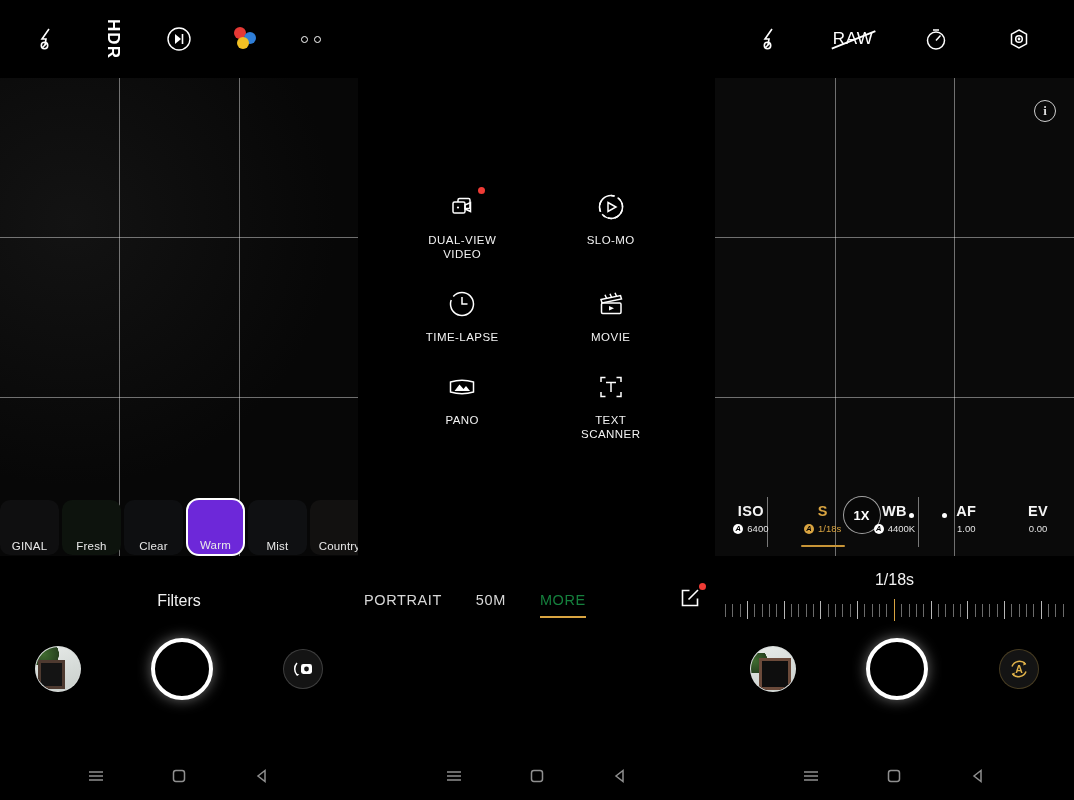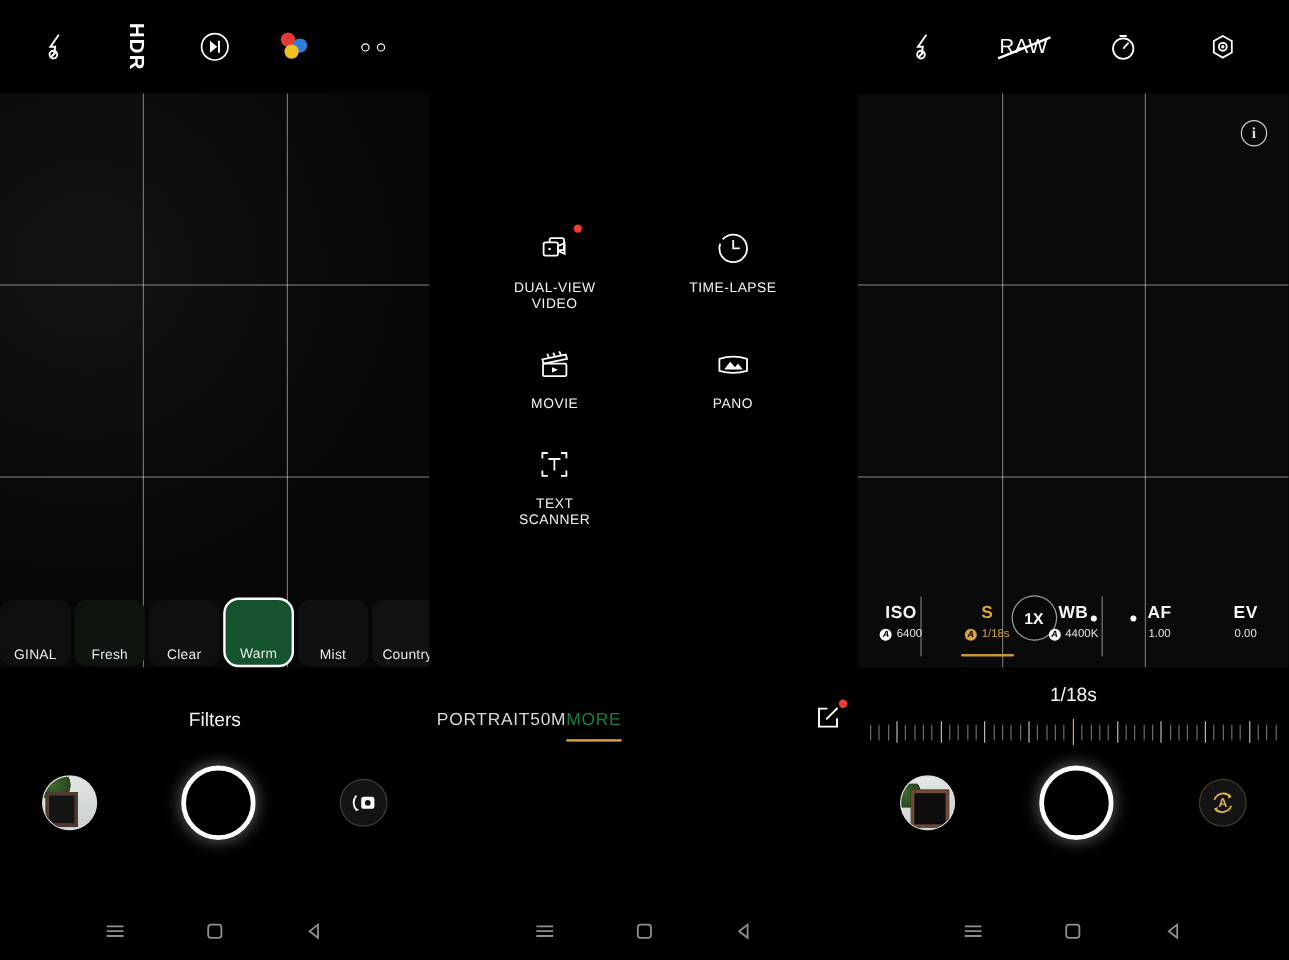--- a/index.html
+++ b/index.html
@@ -96,21 +96,21 @@
   .filter-tile {
     position:relative; flex:0 0 59px; height:55px; border-radius:10px;
     display:flex; align-items:flex-end; justify-content:center;
     padding-bottom:3px;
   }
   .filter-tile span { color:#e9e9e9; font-size:11.5px; letter-spacing:.2px; white-space:nowrap; }
   .filter-tile.sel { border:2.2px solid #fff; border-radius:13px; height:58px; }
   .ft-0 { background:#0f0f10; }
   .ft-1 { background:#0d130d; }
   .ft-2 { background:#0e0f11; }
-  .ft-3 { background:#14532d; }
+  .ft-3 { background:#6d28d9; }
   .ft-4 { background:#0f1012; }
   .ft-5 { background:#121110; }
 
   .filters-label {
     position:absolute; left:0; right:0; bottom:190px;
     text-align:center; color:#f0f0f0; font-size:16px;
   }
 
   
   .mode-grid {
@@ -129,21 +129,21 @@
     text-align:center; line-height:14px; white-space:pre-line;
   }
   .newdot {
     position:absolute; right:-6px; top:-3px;
     width:7px; height:7px; border-radius:50%; background:#ef3b35;
   }
 
   
   .mode-tabs {
     position:absolute; left:0; right:0; bottom:180px; height:40px;
-    display:flex; align-items:center; padding-left:6px;
+    display:flex; align-items:center; gap:34px; padding-left:6px;
   }
   .mode-tab { position:relative; color:#d8d8d8; font-size:14.5px; letter-spacing:.6px; }
   .mode-tab.active { color:#15803d; }
   .mode-tab.active::after {
     content:""; position:absolute; left:0; right:0; bottom:-10px;
     height:2px; background:#d9a441;
   }
   .edit-btn { margin-left:auto; margin-right:14px; position:relative; color:#fff; }
   .edit-btn .newdot { right:-5px; top:-4px; }
 
@@ -338,20 +338,30 @@
             <rect x="8" y="12" width="12" height="11" rx="1.6" fill="#000"></rect>
             <circle cx="13" cy="17.5" r="1.1" fill="#fff" stroke="none"></circle>
             <path d="M20 15 L25.5 12.6 L25.5 21.5 L20 19 Z"></path>
           </svg>
           <i class="newdot"></i>
         </span>
         <span class="mode-label">DUAL-VIEW
 VIDEO</span>
       </div>
 
+      <div class="mode-cell">
+        <span class="mode-icon">
+          <svg width="34" height="34" viewBox="0 0 34 34" fill="none" stroke="#fff" stroke-width="1.5">
+            <path d="M17 5.5 a11.5 11.5 0 1 1 -8.1 3.4" stroke-dasharray="4 3"></path>
+            <circle cx="17" cy="17" r="11.5" stroke-dasharray="26 5"></circle>
+            <path d="M14 12.5 L22 17 L14 21.5 Z" fill="none"></path>
+          </svg>
+        </span>
+        <span class="mode-label">SLO-MO</span>
+      </div>
 
       <div class="mode-cell">
         <span class="mode-icon">
           <svg width="34" height="34" viewBox="0 0 34 34" fill="none" stroke="#fff" stroke-width="1.5">
             <circle cx="17" cy="17" r="11.5" stroke-dasharray="40 4"></circle>
             <path d="M17 10 L17 17 L22.5 17"></path>
           </svg>
         </span>
         <span class="mode-label">TIME-LAPSE</span>
       </div>

